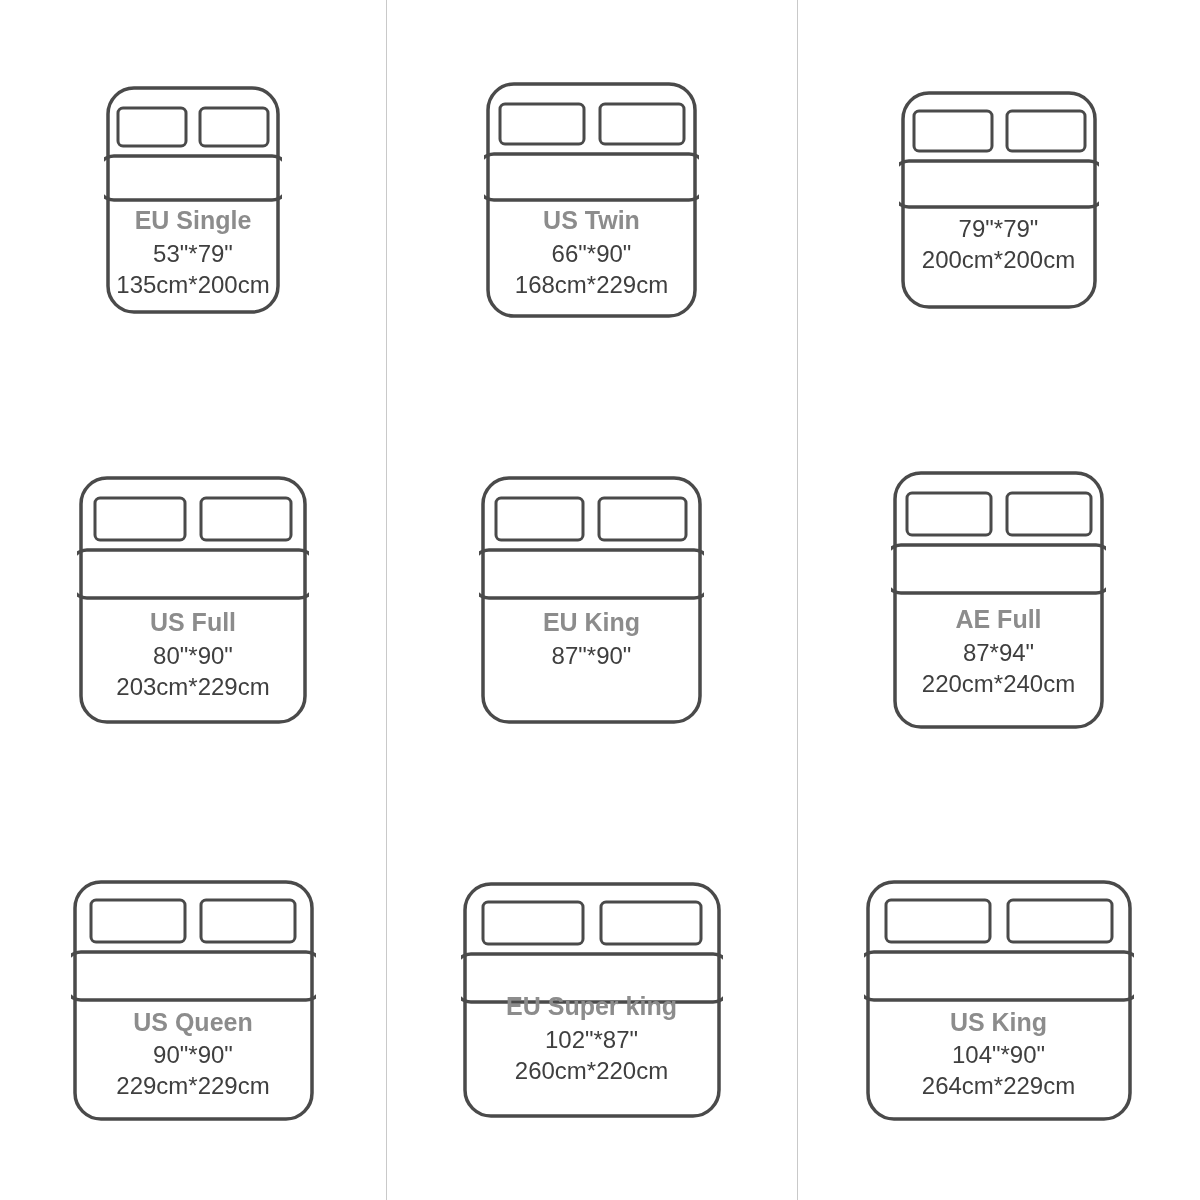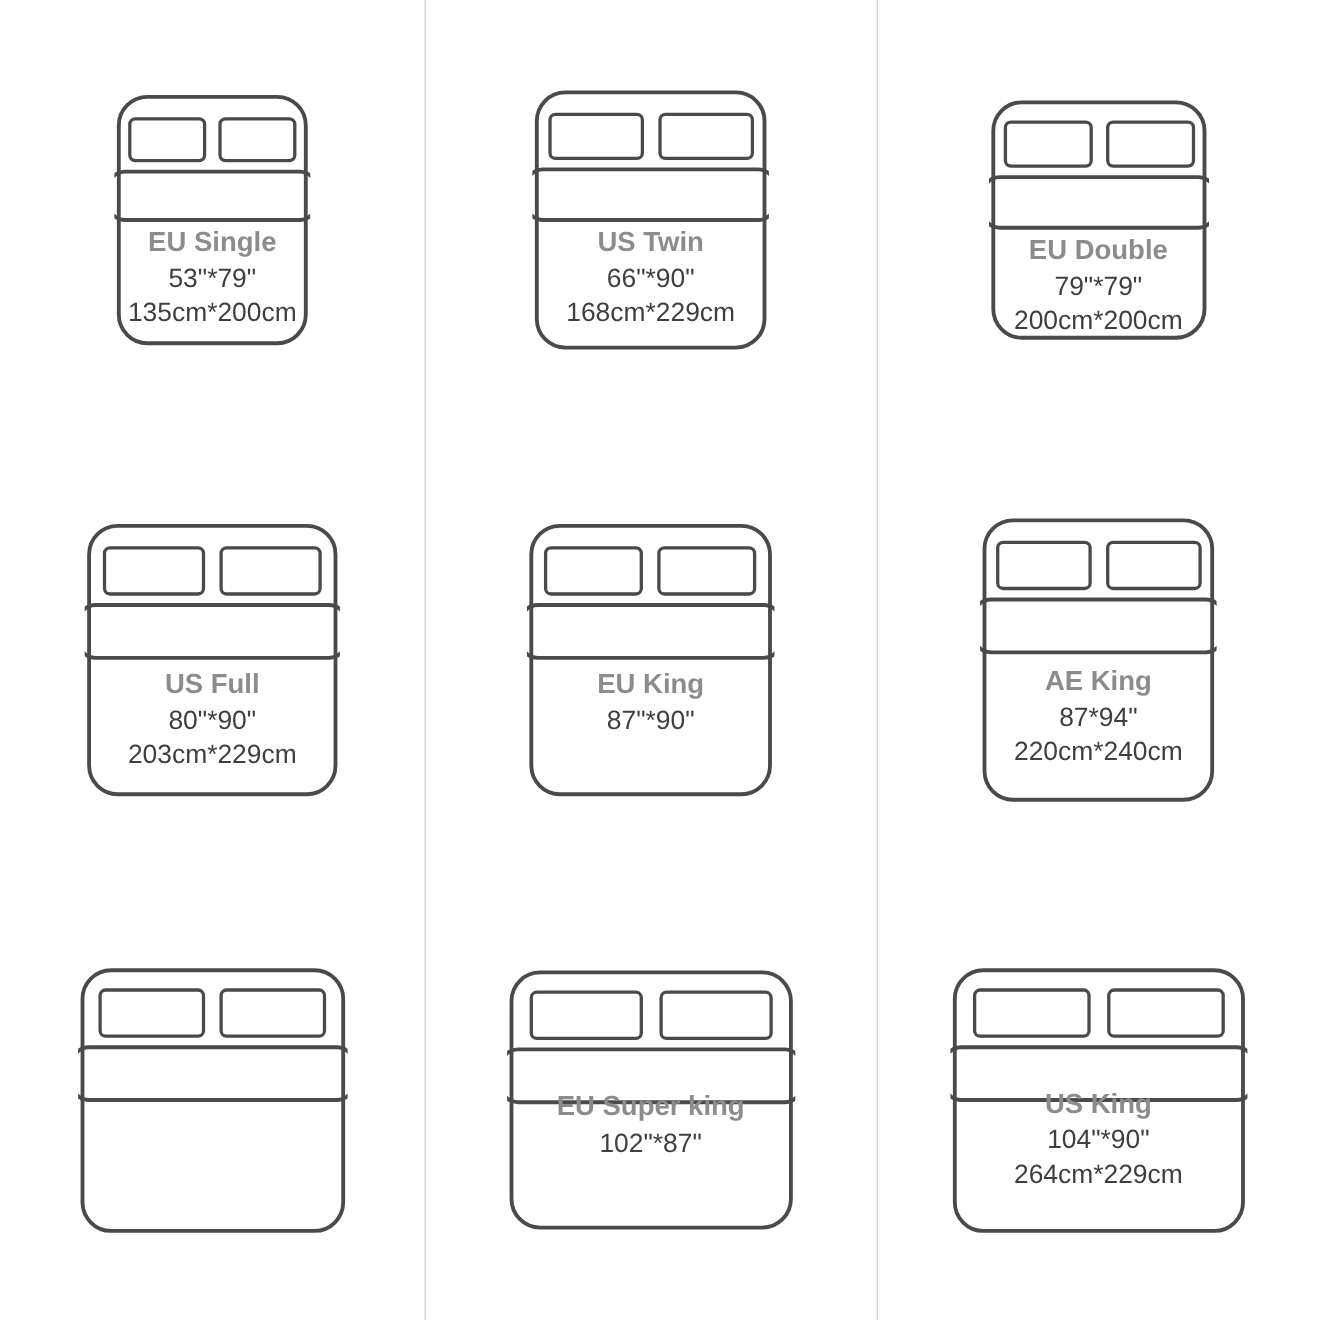--- a/index.html
+++ b/index.html
@@ -125,21 +125,20 @@
 
     <div class="cell">
       <div class="bed">
         <svg width="200" height="222" viewBox="0 0 200 222">
           <rect x="4" y="4" width="192" height="214" rx="26" ry="26" fill="none" stroke="#4a4a4a" stroke-width="3.5"></rect>
           <rect x="15" y="22" width="78" height="40" rx="5" ry="5" fill="none" stroke="#4a4a4a" stroke-width="3"></rect>
           <rect x="108" y="22" width="78" height="40" rx="5" ry="5" fill="none" stroke="#4a4a4a" stroke-width="3"></rect>
           <rect x="-6" y="72" width="212" height="46" rx="16" ry="16" fill="none" stroke="#4a4a4a" stroke-width="3.5"></rect>
         </svg>
         <div class="labels" style="top: 124px;">
-          <div class="bed-name">EU Double</div>
           <div class="dim-in">79"*79"</div>
           <div class="dim-cm">200cm*200cm</div>
         </div>
       </div>
     </div>
 
     <div class="cell">
       <div class="bed">
         <svg width="232" height="252" viewBox="0 0 232 252">
           <rect x="4" y="4" width="224" height="244" rx="26" ry="26" fill="none" stroke="#4a4a4a" stroke-width="3.5"></rect>
@@ -172,62 +171,68 @@
 
     <div class="cell">
       <div class="bed">
         <svg width="215" height="262" viewBox="0 0 215 262">
           <rect x="4" y="4" width="207" height="254" rx="26" ry="26" fill="none" stroke="#4a4a4a" stroke-width="3.5"></rect>
           <rect x="16" y="24" width="84" height="42" rx="5" ry="5" fill="none" stroke="#4a4a4a" stroke-width="3"></rect>
           <rect x="116" y="24" width="84" height="42" rx="5" ry="5" fill="none" stroke="#4a4a4a" stroke-width="3"></rect>
           <rect x="-6" y="76" width="227" height="48" rx="16" ry="16" fill="none" stroke="#4a4a4a" stroke-width="3.5"></rect>
         </svg>
         <div class="labels" style="top: 136px;">
-          <div class="bed-name">AE King</div>
+          <div class="bed-name">AE Full</div>
           <div class="dim-in">87*94"</div>
           <div class="dim-cm">220cm*240cm</div>
         </div>
       </div>
     </div>
 
     <div class="cell">
       <div class="bed">
         <svg width="245" height="245" viewBox="0 0 245 245">
           <rect x="4" y="4" width="237" height="237" rx="26" ry="26" fill="none" stroke="#4a4a4a" stroke-width="3.5"></rect>
           <rect x="20" y="22" width="94" height="42" rx="5" ry="5" fill="none" stroke="#4a4a4a" stroke-width="3"></rect>
           <rect x="130" y="22" width="94" height="42" rx="5" ry="5" fill="none" stroke="#4a4a4a" stroke-width="3"></rect>
           <rect x="-6" y="74" width="257" height="48" rx="16" ry="16" fill="none" stroke="#4a4a4a" stroke-width="3.5"></rect>
         </svg>
+        <div class="labels" style="top: 130px;">
+          <div class="bed-name">US Queen</div>
+          <div class="dim-in">90"*90"</div>
+          <div class="dim-cm">229cm*229cm</div>
+        </div>
       </div>
     </div>
 
     <div class="cell">
       <div class="bed">
         <svg width="262" height="240" viewBox="0 0 262 240">
           <rect x="4" y="4" width="254" height="232" rx="26" ry="26" fill="none" stroke="#4a4a4a" stroke-width="3.5"></rect>
           <rect x="22" y="22" width="100" height="42" rx="5" ry="5" fill="none" stroke="#4a4a4a" stroke-width="3"></rect>
           <rect x="140" y="22" width="100" height="42" rx="5" ry="5" fill="none" stroke="#4a4a4a" stroke-width="3"></rect>
           <rect x="-6" y="74" width="274" height="48" rx="16" ry="16" fill="none" stroke="#4a4a4a" stroke-width="3.5"></rect>
         </svg>
         <div class="labels" style="top: 112px;">
           <div class="bed-name">EU Super king</div>
           <div class="dim-in">102"*87"</div>
+          <div class="dim-cm">260cm*220cm</div>
         </div>
       </div>
     </div>
 
     <div class="cell">
       <div class="bed">
         <svg width="270" height="245" viewBox="0 0 270 245">
           <rect x="4" y="4" width="262" height="237" rx="26" ry="26" fill="none" stroke="#4a4a4a" stroke-width="3.5"></rect>
           <rect x="22" y="22" width="104" height="42" rx="5" ry="5" fill="none" stroke="#4a4a4a" stroke-width="3"></rect>
           <rect x="144" y="22" width="104" height="42" rx="5" ry="5" fill="none" stroke="#4a4a4a" stroke-width="3"></rect>
           <rect x="-6" y="74" width="282" height="48" rx="16" ry="16" fill="none" stroke="#4a4a4a" stroke-width="3.5"></rect>
         </svg>
-        <div class="labels" style="top: 112px;">
+        <div class="labels" style="top: 130px;">
           <div class="bed-name">US King</div>
           <div class="dim-in">104"*90"</div>
           <div class="dim-cm">264cm*229cm</div>
         </div>
       </div>
     </div>
 
   </div>
 </div>
 

